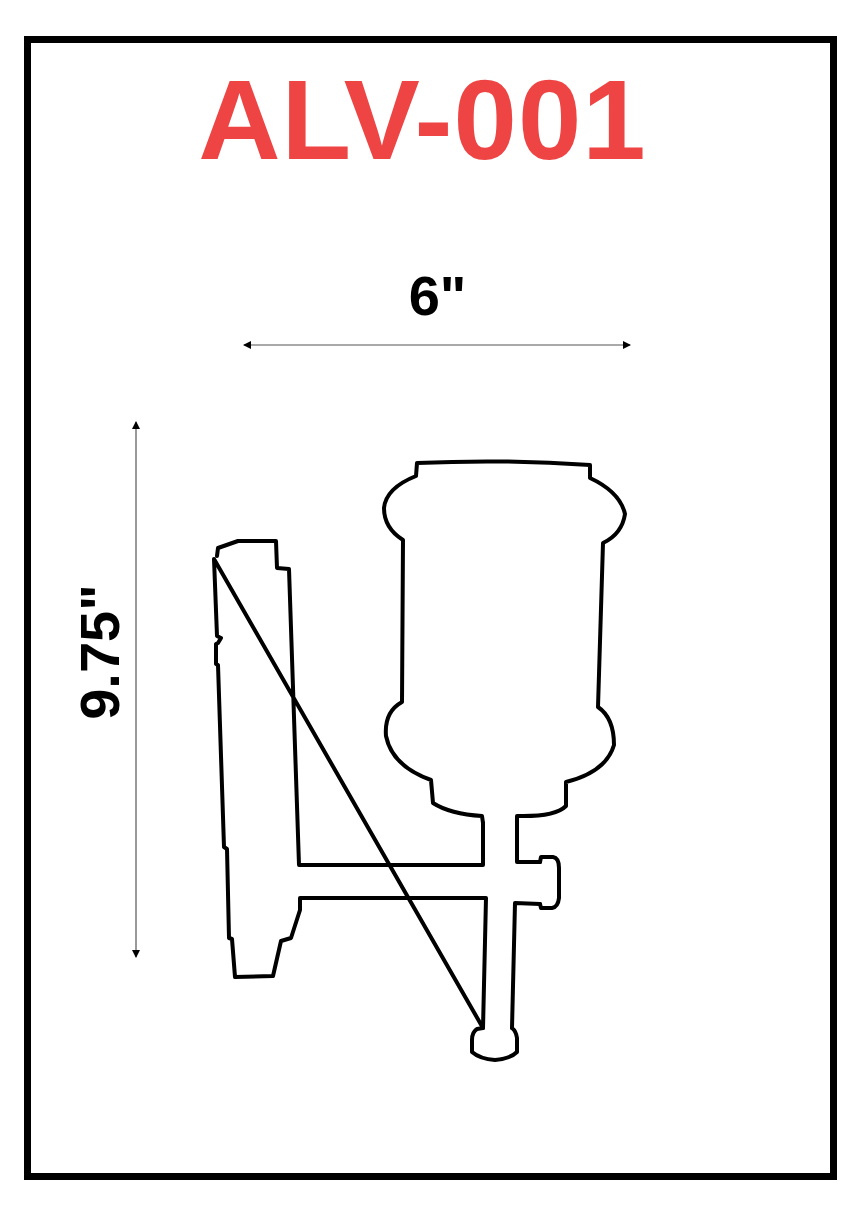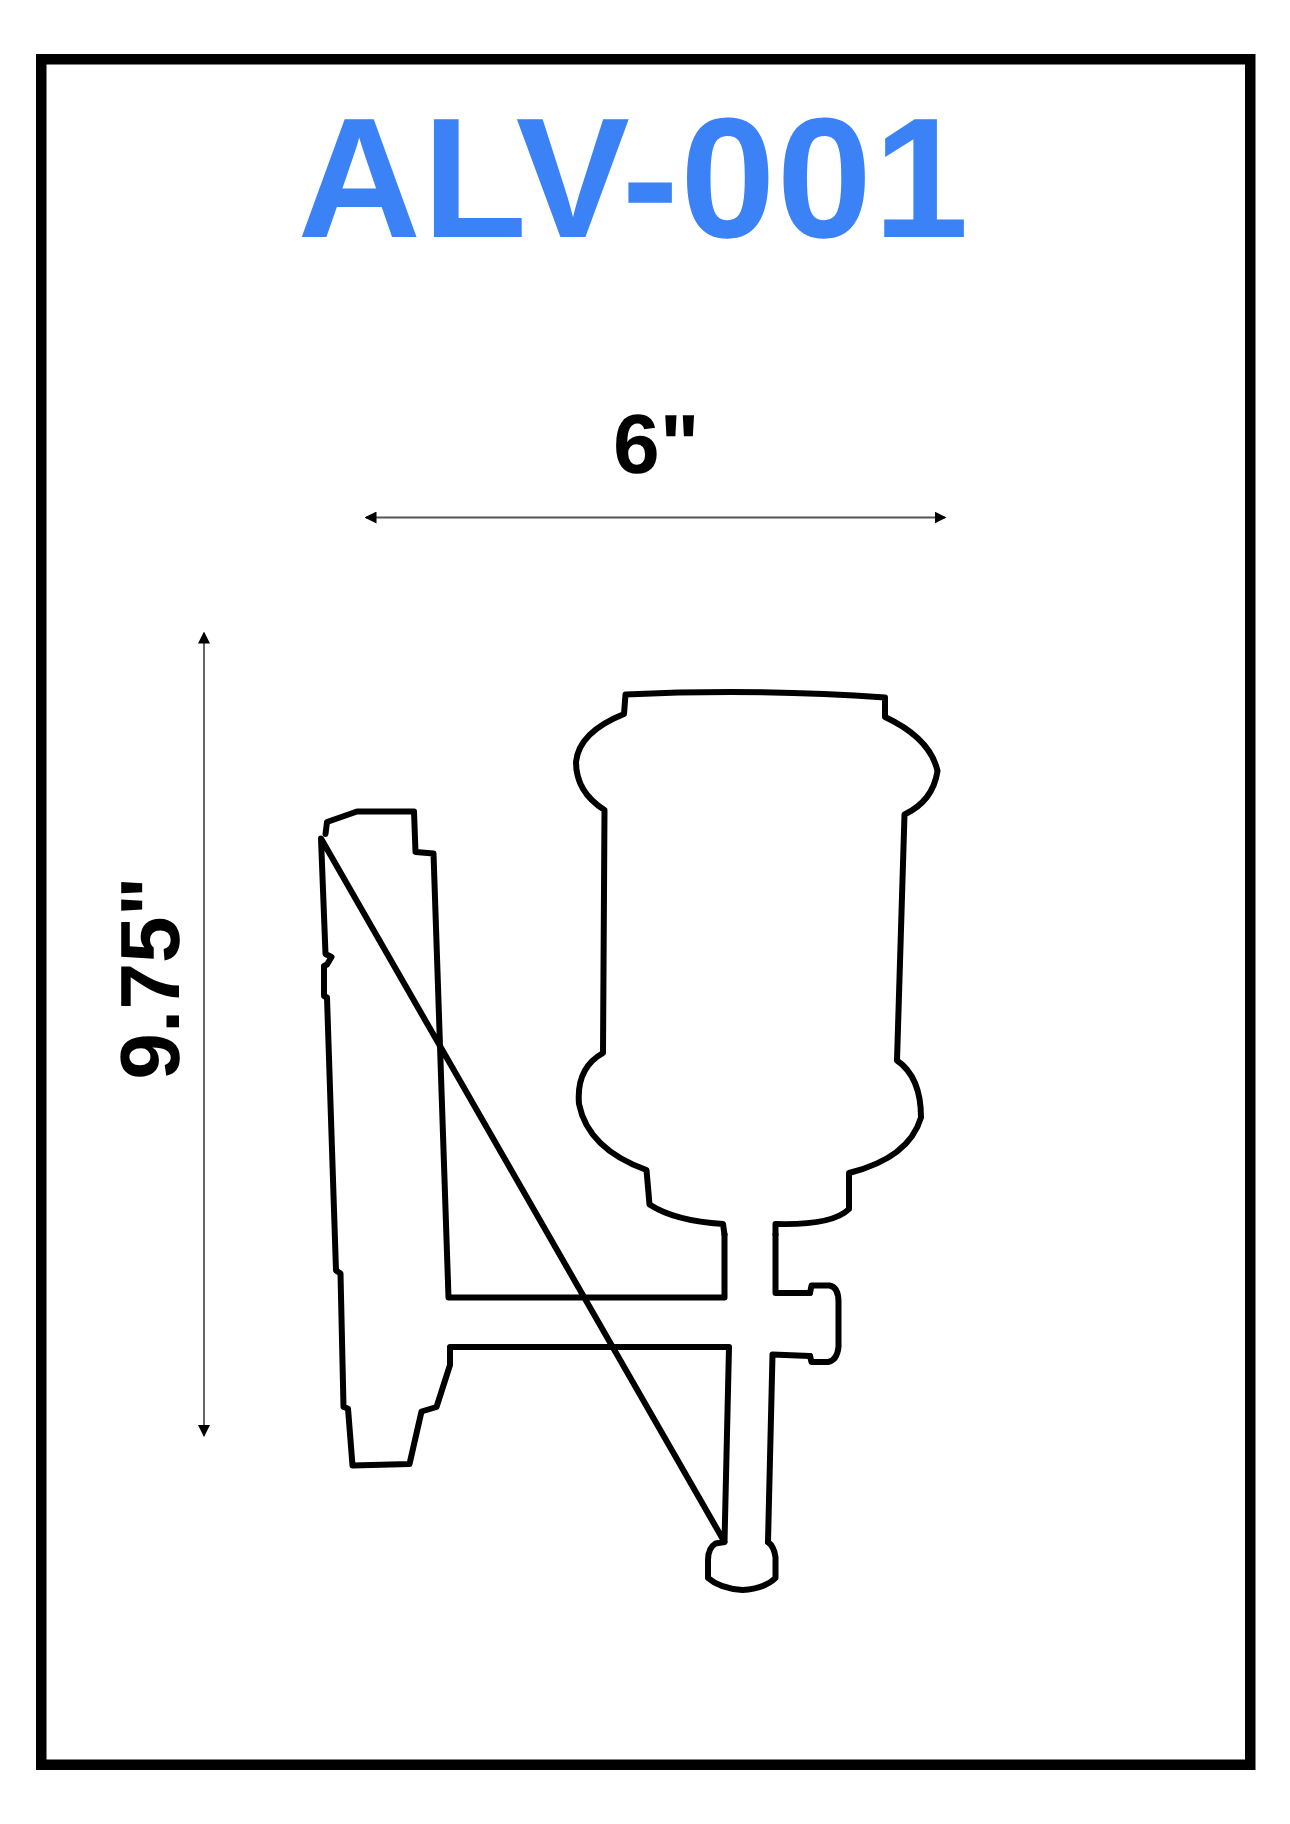--- a/index.html
+++ b/index.html
@@ -1,18 +1,18 @@
 <!DOCTYPE html>
 <html><head>
 <meta charset="utf-8">
 <style>
   html, body { margin: 0; padding: 0; background: #ffffff; }
   body { width: 860px; height: 1216px; position: relative; overflow: hidden; font-family: "Liberation Sans", sans-serif; }
   .frame { position: absolute; left: 24px; top: 36px; width: 799px; height: 1130px; border: 7px solid #000; }
-  .title { position: absolute; left: 0; top: 60px; width: 845px; text-align: center; font-weight: bold; font-size: 114px; line-height: 120px; color: #3b82f6; letter-spacing: 1px; }
+  .title { position: absolute; left: 0; top: 60px; width: 845px; text-align: center; font-weight: bold; font-size: 114px; line-height: 120px; color: #ef4444; letter-spacing: 1px; }
   .width-label { position: absolute; left: 0; top: 266px; width: 875px; text-align: center; font-weight: bold; font-size: 56px; line-height: 60px; color: #000; }
   .height-label { position: absolute; left: 100px; top: 652px; transform: translate(-50%, -50%) rotate(-90deg); font-weight: bold; font-size: 56px; line-height: 60px; color: #000; white-space: nowrap; }
   svg.drawing { position: absolute; left: 0; top: 0; }
 </style>
 </head>
 <body>
 
 <div class="frame"></div>
 
 <div class="title">ALV-001</div>

